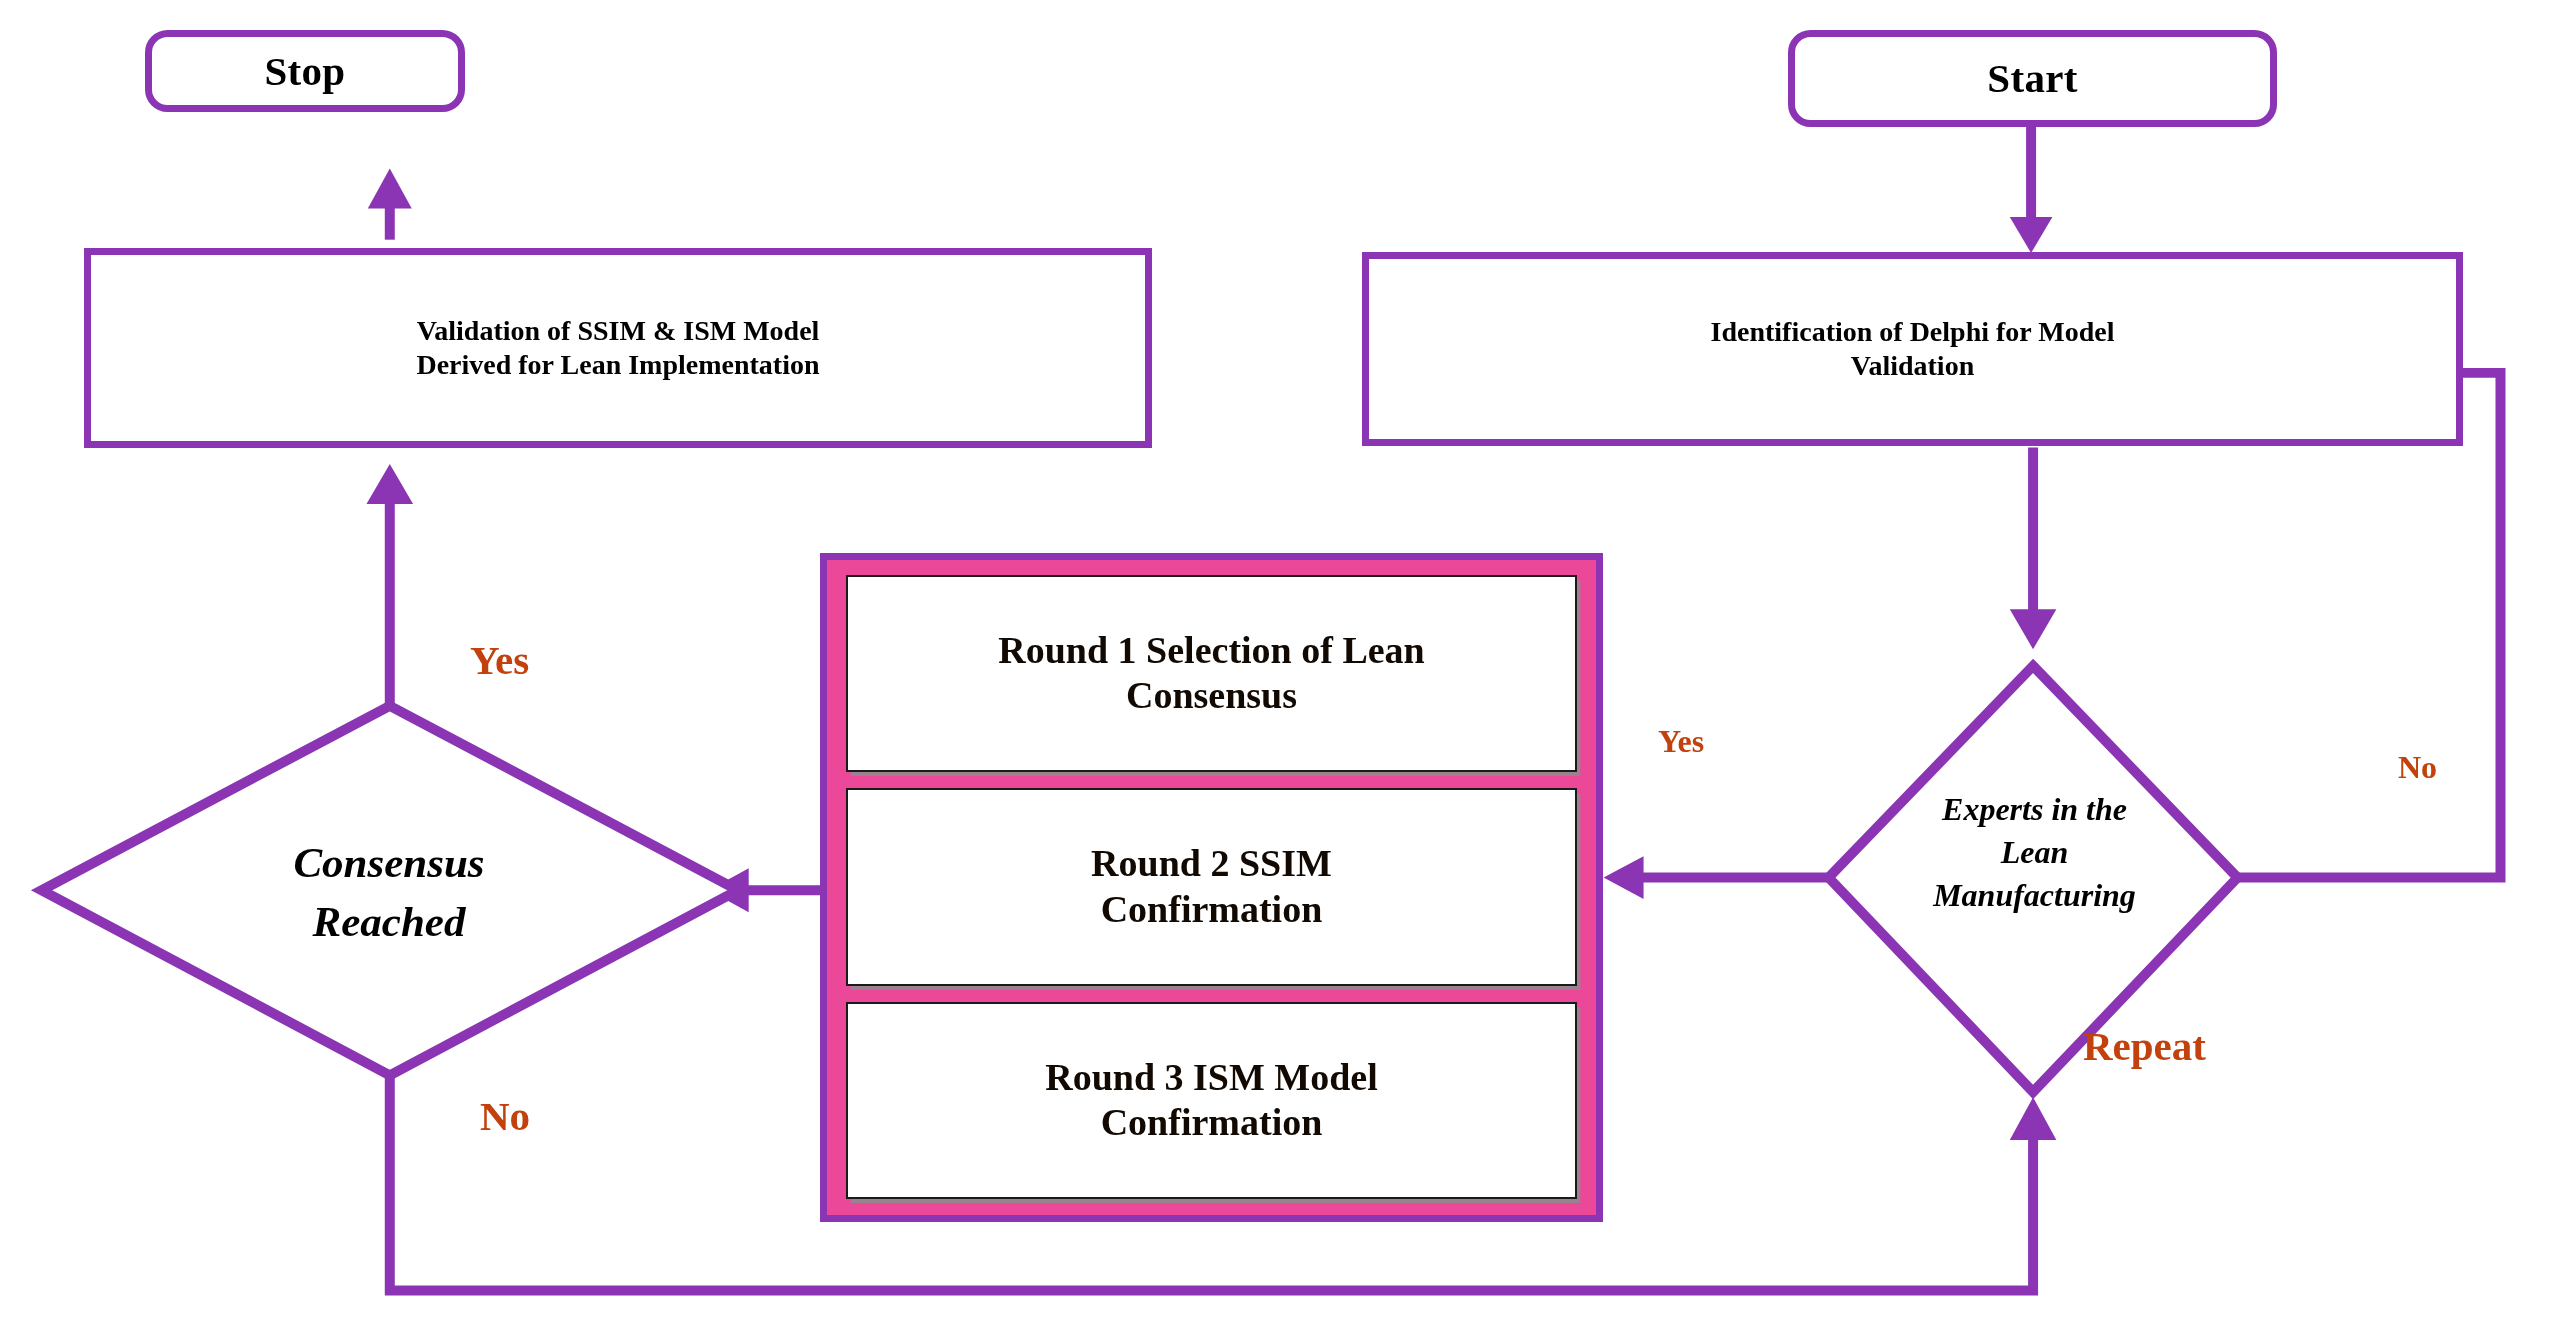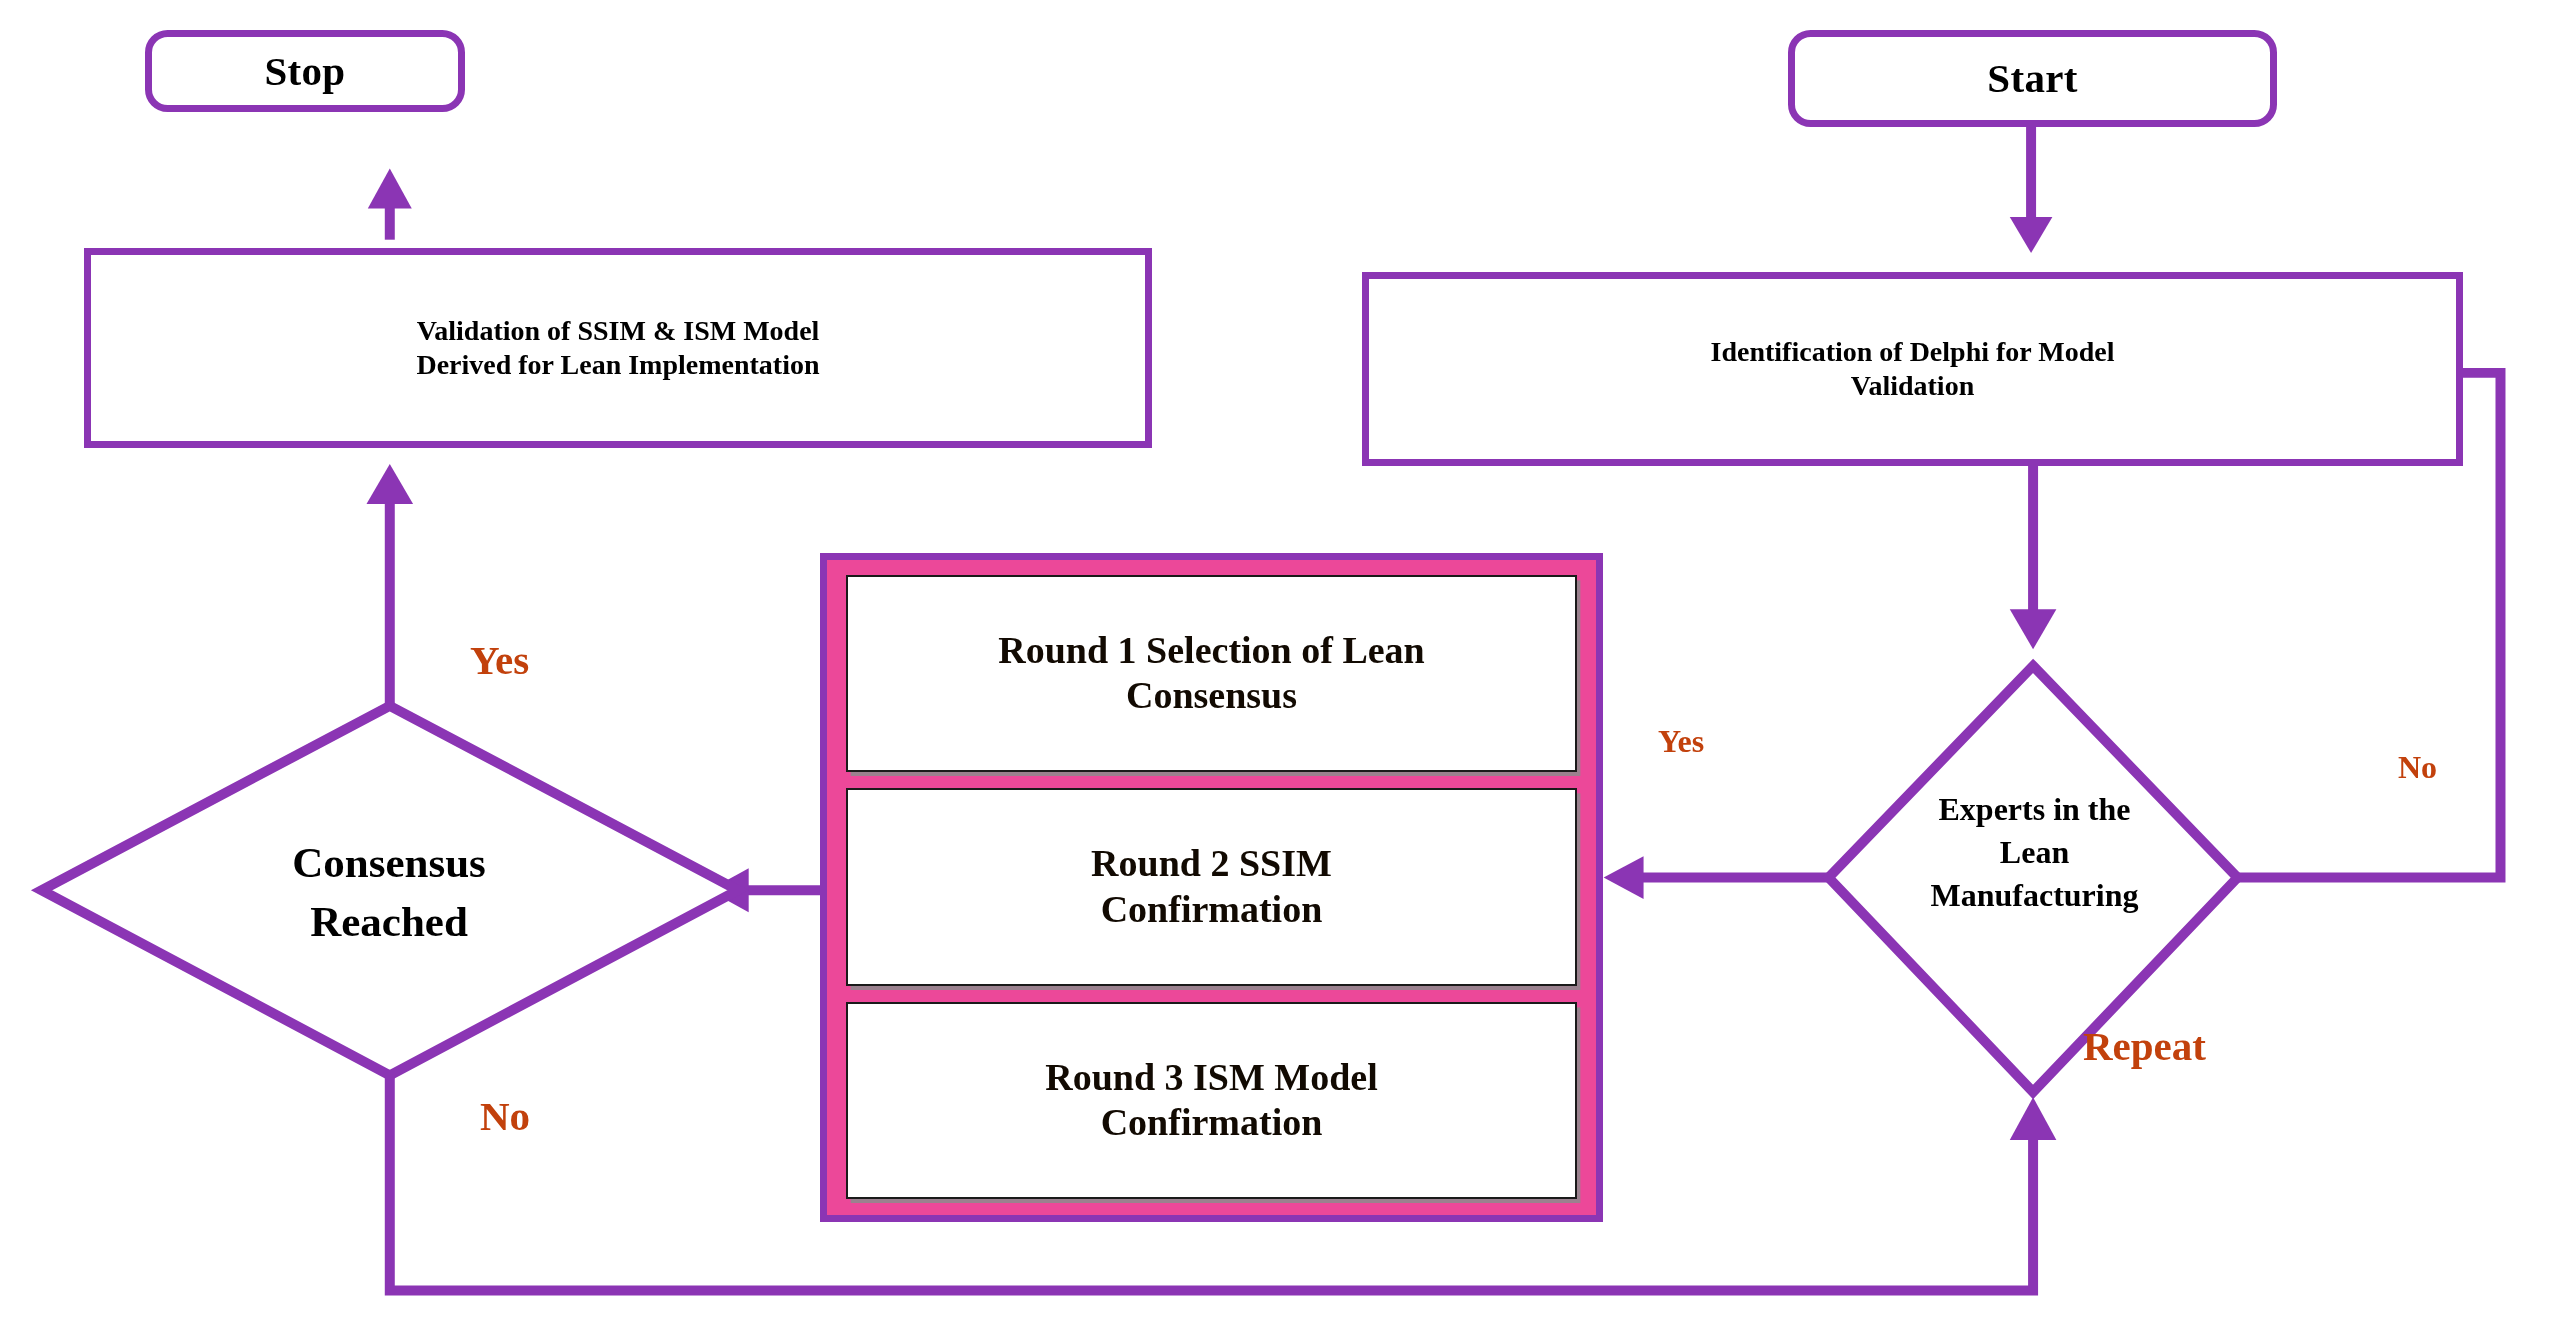--- a/index.html
+++ b/index.html
@@ -83,20 +83,21 @@
   .round-box:last-child { margin-bottom: 0; }
   .diamond-label {
     position: absolute;
     display: flex;
     align-items: center;
     justify-content: center;
     text-align: center;
     font-weight: bold;
     color: #000000;
     line-height: 1.35;
+    font-style: italic;
   }
 
   
   .edge-label {
     position: absolute;
     color: #c2410c;
     font-weight: bold;
     white-space: nowrap;
   }
 </style>
@@ -170,21 +171,21 @@
 
   <div class="node terminator" style="left:1788px; top:30px; width:489px; height:97px;">
     <span>Start</span>
   </div>
 
   <div class="node process" style="left:84px; top:248px; width:1068px; height:200px; flex-direction:column;">
     <span>Validation of SSIM &amp; ISM Model</span>
     <span>Derived for Lean Implementation</span>
   </div>
 
-  <div class="node process" style="left:1362px; top:252px; width:1101px; height:194px; flex-direction:column;margin-top:20px;">
+  <div class="node process" style="left:1362px; top:252px; width:1101px; height:194px; flex-direction:column;">
     <span>Identification of Delphi for Model</span>
     <span>Validation</span>
   </div>
 
   <div class="rounds-container" style="left:820px; top:553px; width:783px; height:669px;">
 
     <div class="round-box">
       <span>
         <span>Round 1 Selection of Lean</span><br>
         <span>Consensus</span>

